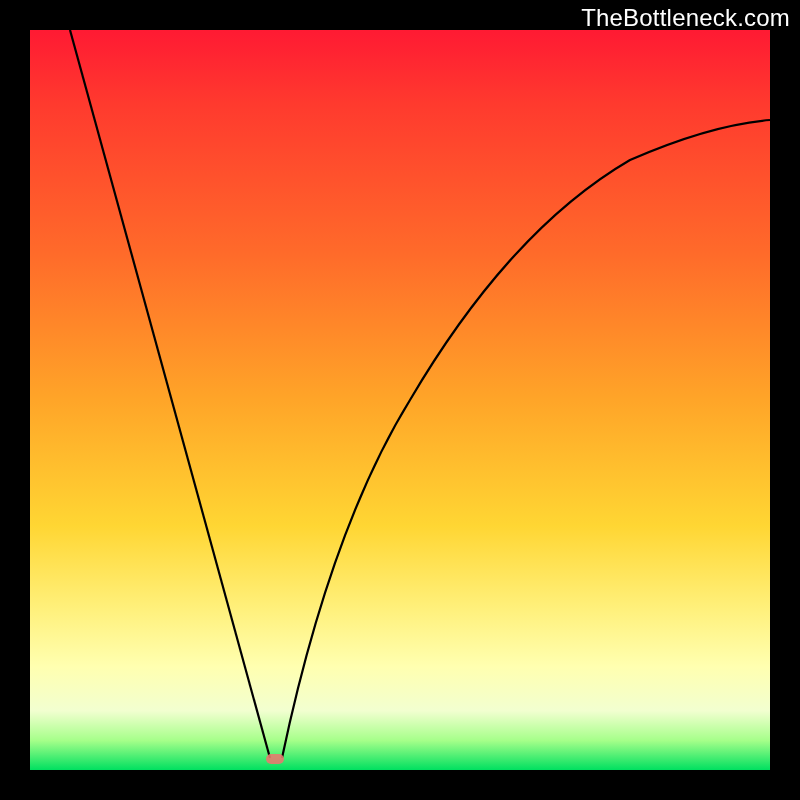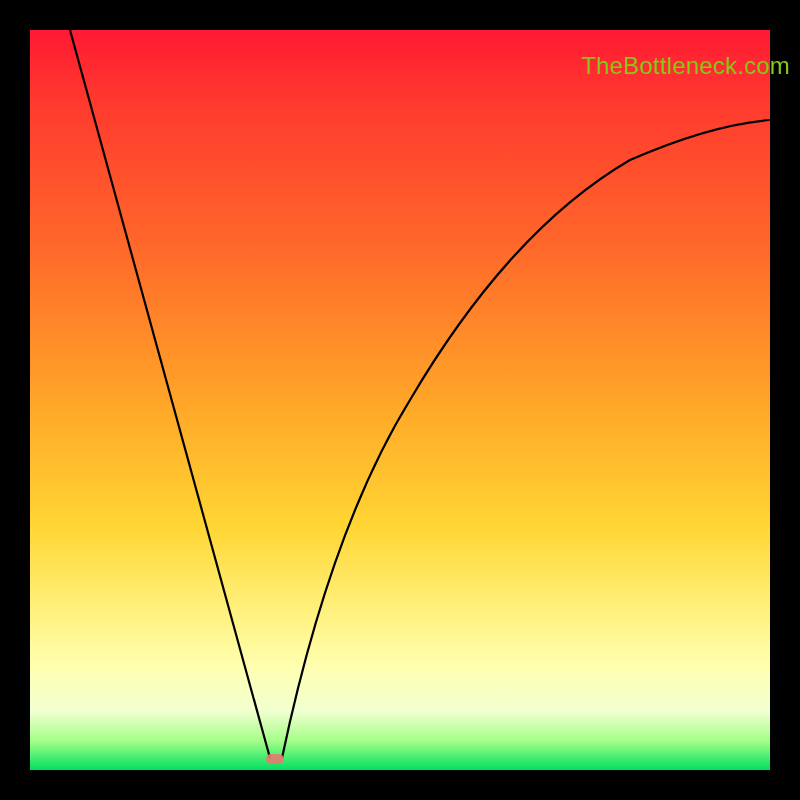--- a/index.html
+++ b/index.html
@@ -36,26 +36,25 @@
       #ffffb0 86%,
       #f2ffd0 92%,
       #a6ff8a 96%,
       #00e060 100%
     );
   }
   .watermark {
     position: absolute;
     top: 4px;
     right: 10px;
-    color: #84cc16;
+    color: #ffffff;
     font-size: 24px;
     font-weight: 500;
     letter-spacing: 0.2px;
     user-select: none;
-    margin-top: 48px;
   }
   svg.curve {
     position: absolute;
     left: 0;
     top: 0;
     width: 740px;
     height: 740px;
   }
   .marker {
     position: absolute;

